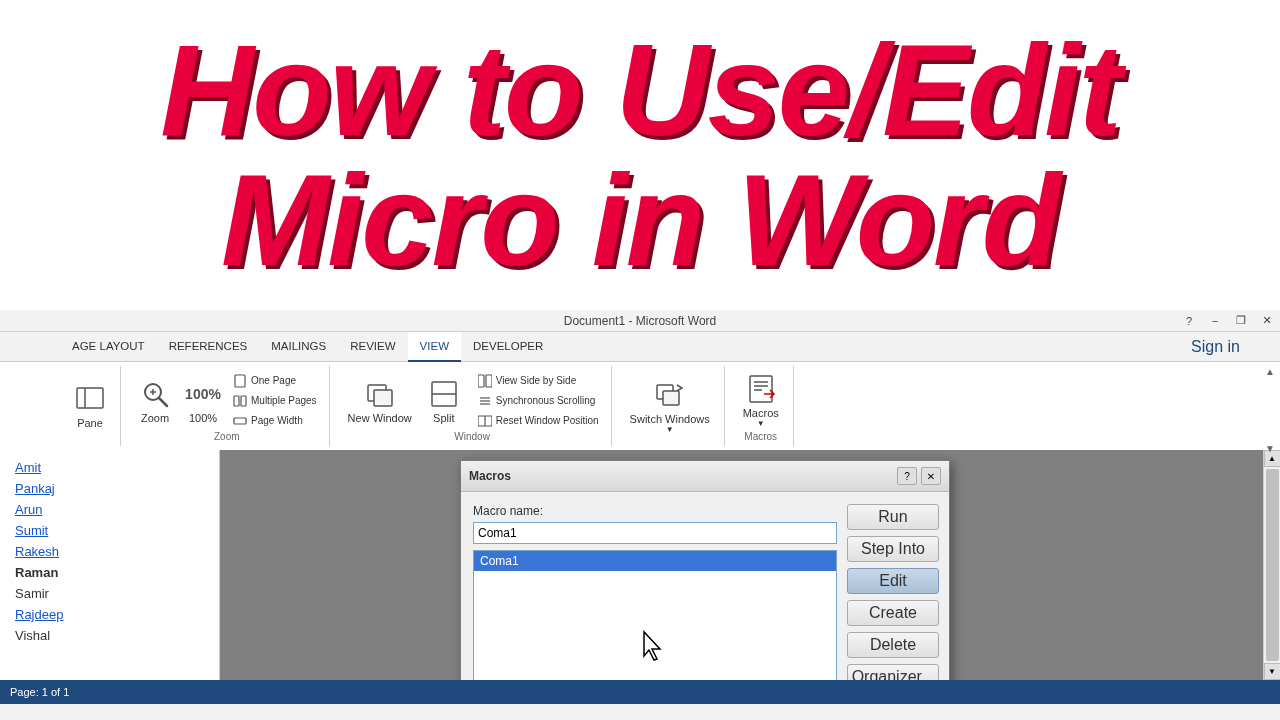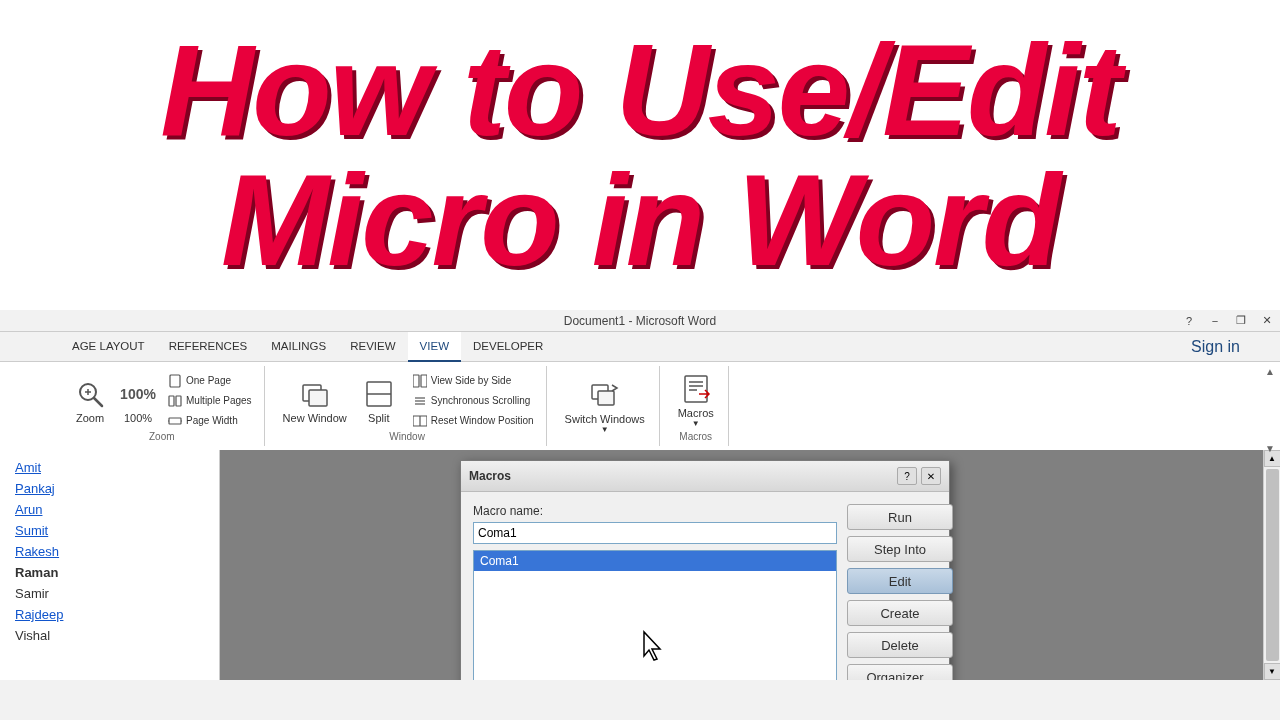--- a/index.html
+++ b/index.html
@@ -329,26 +329,26 @@
     }
 
     #dialog-right {
       display: flex;
       flex-direction: column;
       gap: 6px;
       width: 90px;
     }
 
     .dialog-btn {
-      width: 106px;
+      width: 92px;
       height: 26px;
       background: linear-gradient(to bottom, #f5f5f5, #e0e0e0);
       border: 1px solid #aaa;
       border-radius: 3px;
-      font-size: 13px;
+      font-size: 16px;
       cursor: pointer;
       display: flex;
       align-items: center;
       justify-content: center;
       color: #333;
       text-align: right;
     }
     .dialog-btn.active { background: linear-gradient(to bottom, #c8d8e8, #a8c0d8); border-color: #7a9ab8; }
 
     
@@ -396,20 +396,34 @@
     <div class="ribbon-tab">REFERENCES</div>
     <div class="ribbon-tab">MAILINGS</div>
     <div class="ribbon-tab">REVIEW</div>
     <div class="ribbon-tab active">VIEW</div>
     <div class="ribbon-tab">DEVELOPER</div>
     <span id="ribbon-signin">Sign in</span>
   </div>
 
   <div id="ribbon-content">
 
+    <div class="ribbon-group">
+      <div class="ribbon-buttons">
+        <div class="ribbon-btn">
+          <div class="ribbon-btn-icon">
+            <svg width="30" height="30" viewBox="0 0 30 30">
+              <rect x="2" y="4" width="26" height="20" rx="1" fill="none" stroke="#555" stroke-width="1.5"></rect>
+              <line x1="10" y1="4" x2="10" y2="24" stroke="#555" stroke-width="1.5"></line>
+            </svg>
+          </div>
+          <span>Pane</span>
+        </div>
+      </div>
+      <div class="ribbon-group-label"></div>
+    </div>
 
     <div class="ribbon-group">
       <div class="ribbon-buttons">
         <div class="ribbon-btn">
           <div class="ribbon-btn-icon">
             <svg width="30" height="30" viewBox="0 0 30 30">
               <circle cx="13" cy="13" r="8" fill="none" stroke="#555" stroke-width="2"></circle>
               <line x1="19" y1="19" x2="27" y2="27" stroke="#555" stroke-width="2.5" stroke-linecap="round"></line>
               <line x1="10" y1="13" x2="16" y2="13" stroke="#555" stroke-width="1.5"></line>
               <line x1="13" y1="10" x2="13" y2="16" stroke="#555" stroke-width="1.5"></line>
@@ -592,13 +606,16 @@
       </div>
     </div>
 
     <div id="right-scrollbar">
       <div class="scroll-arrow">▲</div>
       <div class="scroll-thumb"></div>
       <div class="scroll-arrow">▼</div>
     </div>
   </div>
 
+  <div id="statusbar">
+    <span>Page: 1 of 1</span>
+  </div>
 </div>
 
 </body></html>

